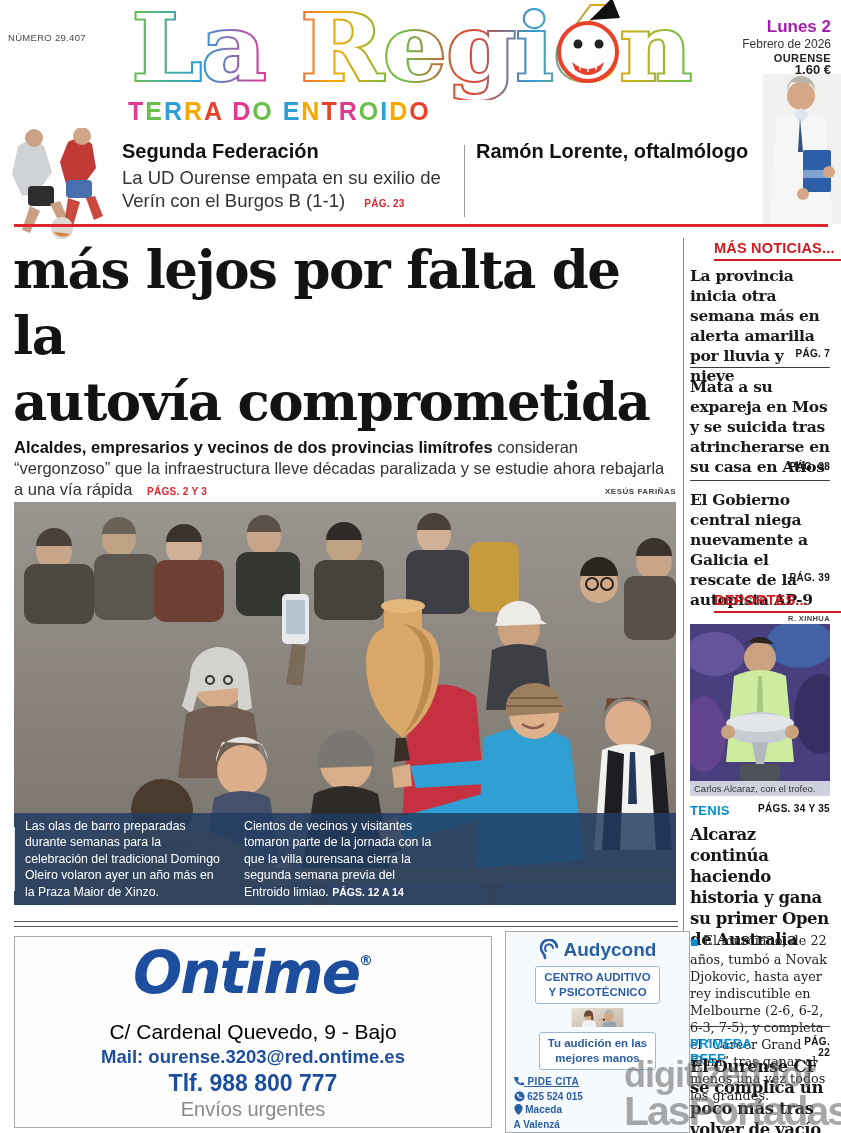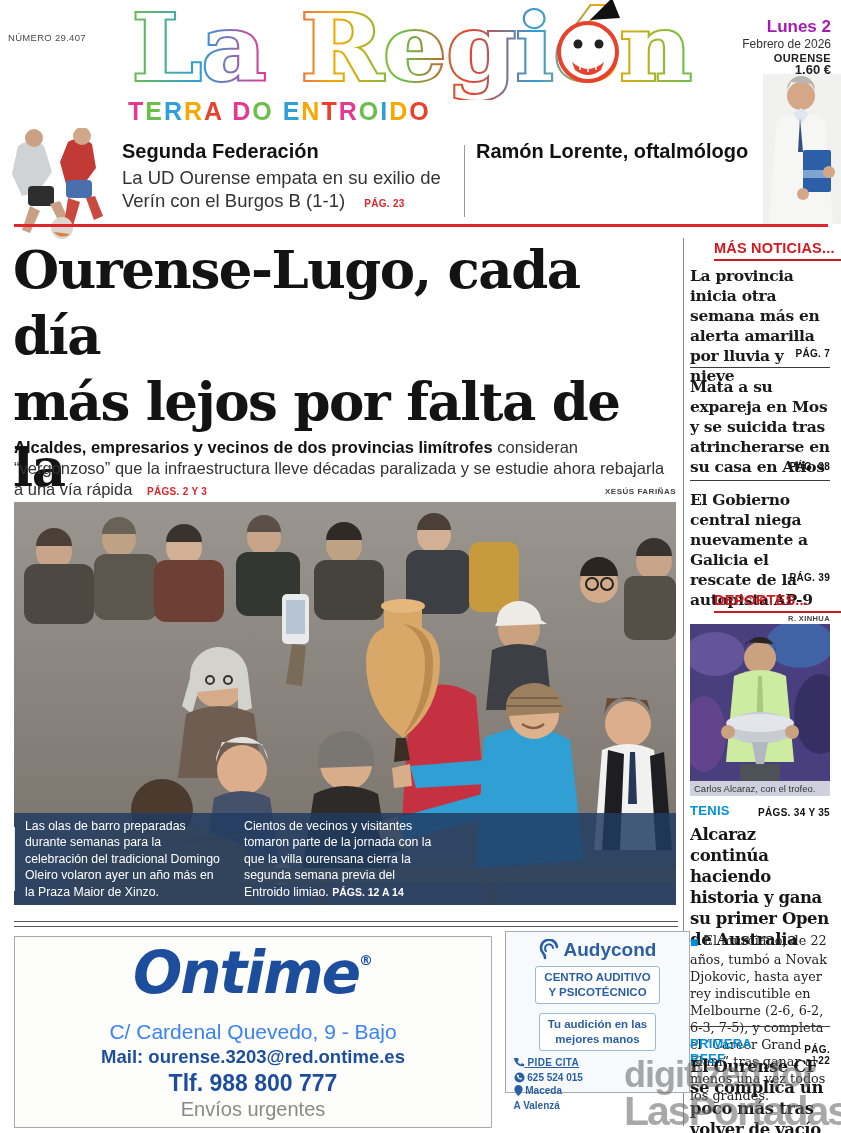--- a/index.html
+++ b/index.html
@@ -45,43 +45,43 @@
 
   
   .sb{left:690px;width:140px;}
   .sb-head{font-size:14.5px;font-weight:bold;color:#d11920;letter-spacing:.2px;
            border-bottom:2.5px solid #d11920;padding-bottom:3px;margin-left:24px;}
   .sb-story{font-family:"DejaVu Serif","Liberation Serif",serif;font-weight:bold;
             font-size:15.5px;line-height:20px;color:#1a1a1a;letter-spacing:-.3px;}
   .sb-pg{text-align:right;font-size:10px;font-weight:bold;color:#111;letter-spacing:.3px;}
   .sb-div{height:1px;background:#3c3c3c;}
   .cred2{text-align:right;font-size:7.5px;font-weight:bold;color:#444;letter-spacing:.4px;}
-  .sb-kickrow{display:flex;justify-content:space-between;align-items:flex-end;}
+  .sb-kickrow{display:flex;justify-content:space-between;align-items:flex-start;}
   .kick-blue{color:#0090d8;font-size:13px;font-weight:bold;letter-spacing:.3px;}
   .sb-hl2{font-family:"DejaVu Serif","Liberation Serif",serif;font-weight:bold;
           font-size:16.5px;line-height:21px;color:#161616;letter-spacing:-.4px;}
   .sb-body{font-family:"DejaVu Serif","Liberation Serif",serif;font-size:12.8px;line-height:17px;color:#222;margin-top:16px;}
   .bullet{color:#0090d8;font-size:9px;letter-spacing:1px;}
   .alcphoto{position:relative;width:140px;height:172px;background:#4a3f7e;overflow:hidden;}
   .alccap{position:absolute;left:0;right:0;bottom:0;background:rgba(225,229,234,.88);
           color:#333;font-size:9.5px;padding:2px 4px;}
 
   
   .dblrule{left:14px;top:921px;width:664px;height:4px;border-top:1.5px solid #555;border-bottom:1.5px solid #555;}
   .ontime{left:14px;top:936px;width:476px;height:190px;border:1px solid #aaa;background:#fdfdfc;
           display:flex;flex-direction:column;align-items:center;justify-content:center;text-align:center;}
   .on-logo{font-family:"DejaVu Sans","Liberation Sans",sans-serif;font-style:italic;font-weight:bold;
            font-size:58px;color:#1d4e9e;line-height:1;letter-spacing:-2px;}
   .on-reg{font-size:14px;vertical-align:28px;font-style:normal;letter-spacing:0;}
-  .on-addr{font-size:21px;color:#3b82f6;margin-top:18px;}
+  .on-addr{font-size:21px;color:#000000;margin-top:18px;}
   .on-mail{font-size:18.5px;font-weight:bold;color:#1d4e9e;margin-top:2px;}
   .on-tel{font-size:23px;font-weight:bold;color:#1d4e9e;margin-top:2px;}
   .on-slo{font-size:20px;color:#8a8a8a;margin-top:1px;}
 
-  .audy{left:505px;top:931px;width:185px;height:162px;border:1px solid #aaa;background:#f7fafc;
+  .audy{left:505px;top:931px;width:185px;height:202px;border:1px solid #aaa;background:#f7fafc;
         display:flex;flex-direction:column;align-items:center;padding-top:7px;box-sizing:border-box;}
   .au-brand{display:flex;align-items:center;gap:3px;color:#2a5fa5;font-weight:bold;font-size:19px;}
   .au-box{border:1.5px solid #9db7d6;border-radius:3px;background:#fff;color:#2a5fa5;font-weight:bold;
           font-size:11.5px;text-align:center;line-height:1.3;padding:3px 8px;margin-top:5px;}
   .au-photo{width:167px;height:62px;margin-top:4px;}
   .au-foot{display:flex;justify-content:space-between;width:168px;margin-top:6px;color:#2a5fa5;font-size:10px;flex-direction:column;}
   .au-cta{font-weight:bold;letter-spacing:.3px;text-decoration:underline;}
   .au-num{margin-top:4px;font-weight:bold;}
   .au-loc{text-align:left;line-height:1.5;}
   .micon{display:inline-block;vertical-align:-2px;}
@@ -178,21 +178,20 @@
       <rect x="40" y="76" width="28" height="42" rx="2" fill="#2d5fa8"></rect>
       <rect x="40" y="96" width="28" height="8" fill="#7fa4cf"></rect>
       <circle cx="40" cy="120" r="6" fill="#d4a886"></circle>
       <circle cx="66" cy="98" r="6" fill="#d4a886"></circle>
     </g>
   </svg>
 
   <div class="abs red-rule"></div>
 
   <div class="abs lead-hl">
-    <div>Ourense-Lugo, cada día</div>
     <div>más lejos por falta de la</div>
     <div>autovía comprometida</div>
   </div>
 
   <div class="abs deck">
     <b>Alcaldes, empresarios y vecinos de dos provincias limítrofes</b><span> consideran “vergonzoso” que la infraestructura lleve décadas paralizada y se estudie ahora rebajarla a una vía rápida</span>
     <span class="pg-red" style="margin-left:10px">PÁGS. 2 Y 3</span>
   </div>
 
   <div class="abs credit">XESÚS FARIÑAS</div>

